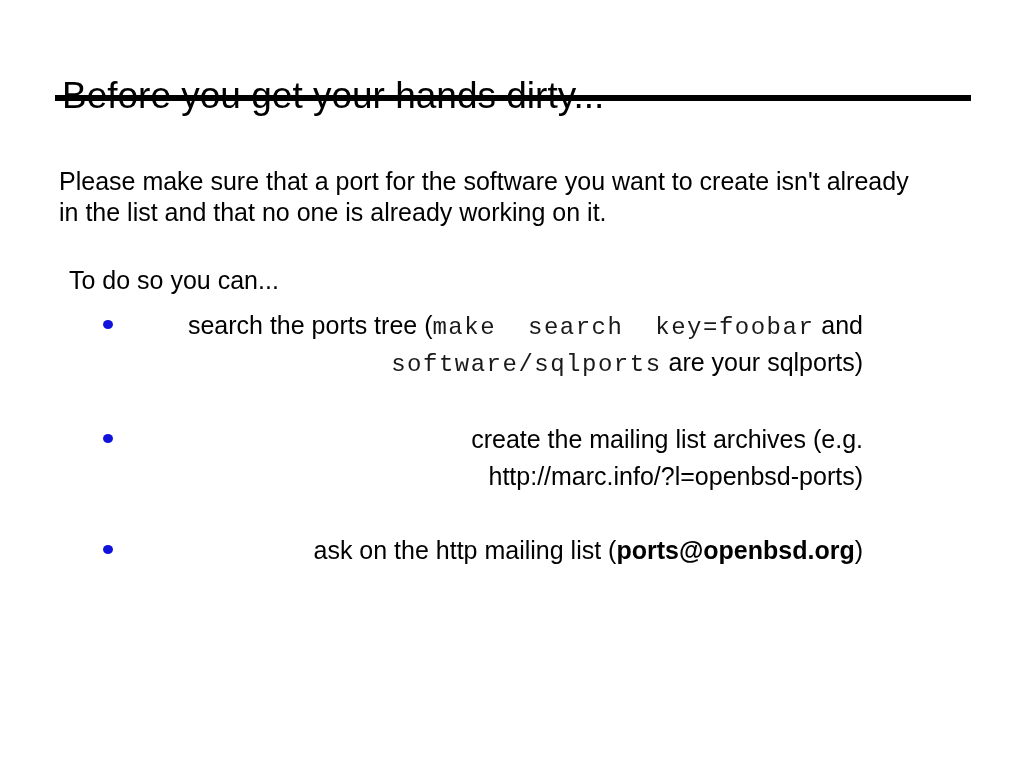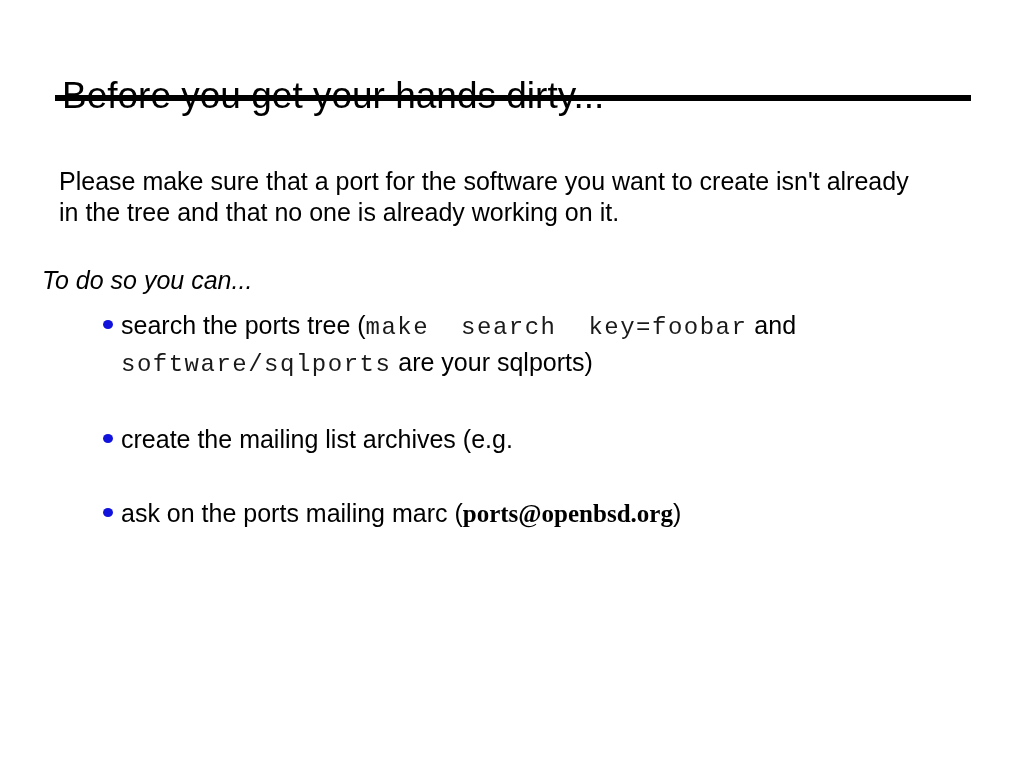--- a/index.html
+++ b/index.html
@@ -35,92 +35,92 @@
   }
   .intro {
     position: absolute;
     left: 59px;
     top: 141px;
     font-size: 25px;
     line-height: 31px;
   }
   .lead-in {
     position: absolute;
-    left: 42px;
+    left: 69px;
     top: 240px;
     font-size: 25px;
     line-height: 31px;
-    font-style: italic;
   }
   .bullet-list {
     position: absolute;
     left: 103px;
     top: 308px;
     width: 760px;
   }
   .bullet-item {
     position: relative;
     padding-left: 18px;
     margin-bottom: 40px;
     font-size: 25px;
     line-height: 34px;
+    text-align: right;
   }
   .bullet-item .dot {
     position: absolute;
     left: 0;
     top: 12px;
     width: 10px;
     height: 9px;
     border-radius: 50%;
     background: var(--bullet, #1212dd);
   }
   .code {
     font-family: "Liberation Mono", monospace;
     font-size: 24px;
     letter-spacing: 1.5px;
     word-spacing: 16px;
     color: #1a1a1a;
   }
   .bold {
     font-weight: 700;
-    font-family: Liberation Serif, serif;
   }
   .b2-line2 {
     display: inline-block;
     margin-top: 3px;
   }
 </style>
 </head>
 <body>
 
 <div id="slide" style="--bg: #ffffff; --text: #000000; --rule: #000000; --bullet: #1212dd;">
 
   <h1 class="page-title">Before you get your hands dirty...</h1>
 
   <div class="title-rule"></div>
 
   <p class="intro">
     <span>Please make sure that a port for the software you want to create isn't already</span><br>
-    <span>in the tree and that no one is already working on it.</span>
+    <span>in the list and that no one is already working on it.</span>
   </p>
 
   <p class="lead-in">To do so you can...</p>
 
   <div class="bullet-list">
 
     <div class="bullet-item">
       <span class="dot"></span>
       <span>search the ports tree (</span><span class="code">make search key=foobar</span><span> and</span><br>
       <span class="code">software/sqlports</span><span> are your sqlports)</span>
     </div>
 
     <div class="bullet-item">
       <span class="dot"></span>
       <span>create the mailing list archives (e.g.</span><br>
+      <span class="b2-line2">http://marc.info/?l=openbsd-ports)</span>
     </div>
 
     <div class="bullet-item">
       <span class="dot"></span>
-      <span>ask on the ports mailing marc (</span><span class="bold">ports@openbsd.org</span><span>)</span>
+      <span>ask on the http mailing list (</span><span class="bold">ports@openbsd.org</span><span>)</span>
     </div>
 
   </div>
 </div>
 
 </body></html>

